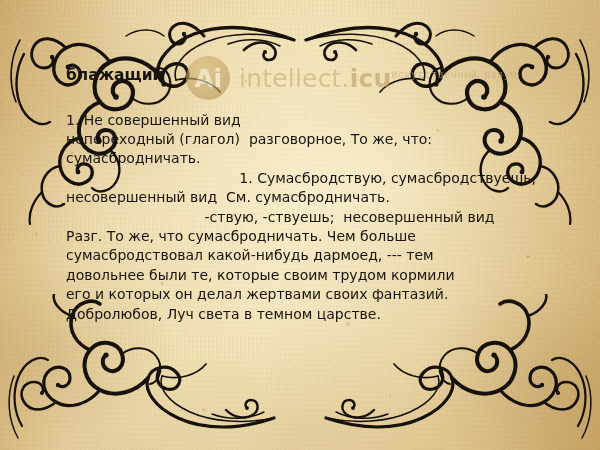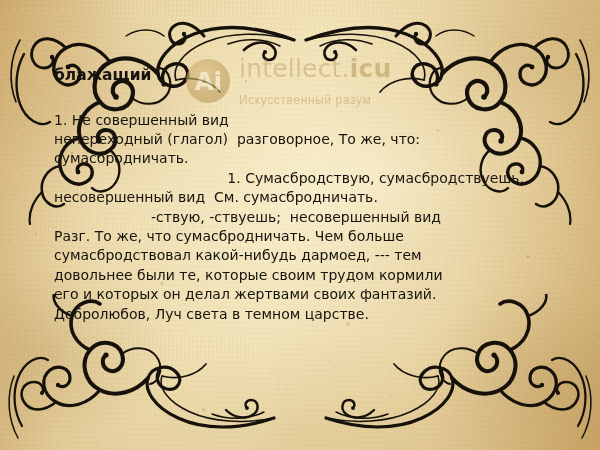--- a/index.html
+++ b/index.html
@@ -83,40 +83,40 @@
     background: radial-gradient(circle at 38% 32%, #d8bd80 0%, #c2a263 55%, #b08f50 100%);
     display: flex;
     align-items: center;
     justify-content: center;
     font-size: 25px;
     font-weight: 700;
     color: #f3ead0;
     letter-spacing: -0.5px;
     font-family: "DejaVu Sans", "Liberation Sans", sans-serif;
   }
-  .wm-text { display: flex; flex-direction: column; line-height: 1; justify-content: flex-end; }
+  .wm-text { display: flex; flex-direction: row; line-height: 1; justify-content: flex-end; }
   .wm-title {
     font-size: 25px;
     color: #c9ae72;
     letter-spacing: 0.2px;
     font-family: "DejaVu Sans", "Liberation Sans", sans-serif;
   }
   .wm-title b { color: #bda063; font-weight: 700; }
   .wm-sub {
-    margin-top: 13px;
-    font-size: 12px;
+    margin-top: 5px;
+    font-size: 10px;
     color: #c4a970;
     letter-spacing: 0.6px;
-    font-family: Liberation Sans, sans-serif;
+    font-family: Liberation Mono, monospace;
   }
 
   
   .content {
     position: absolute;
-    left: 54px;
+    left: 66px;
     top: 66px;
     width: 470px;
     color: #1d1a15;
   }
   .headword {
     font-size: 15.5px;
     line-height: 1.2;
     margin: 0 0 26px 0;
     color: #17140f;
     font-family: "DejaVu Sans", "Liberation Sans", sans-serif;
@@ -124,21 +124,21 @@
   .entry {
     font-size: 14px;
     line-height: 19.4px;
     color: #17140f;
     font-family: "DejaVu Sans", "Liberation Sans", sans-serif;
     white-space: pre-wrap;
     word-spacing: 0px;
   }
   .entry .ln { display: block; }
   .entry .ind1 { padding-left: 42px; text-align: right; }
-  .entry .ind2 { padding-left: 97px; }
+  .entry .ind2 { padding-left: 97px; text-align: center; }
 </style>
 </head>
 <body>
 
 <div id="page">
 
   <div class="speckles"></div>
 
   <svg class="ornament orn-tl" width="290" height="215" viewBox="0 0 290 215" fill="none">
     <g stroke="#16110a" fill="none" stroke-linecap="round">

